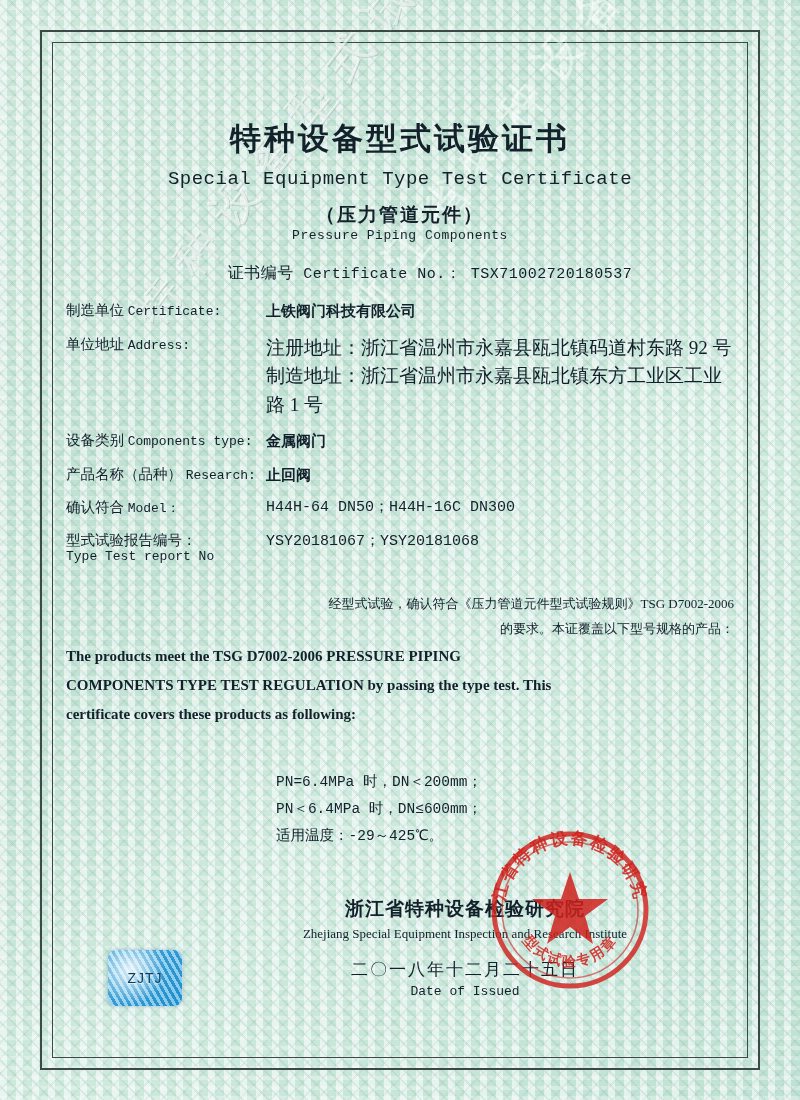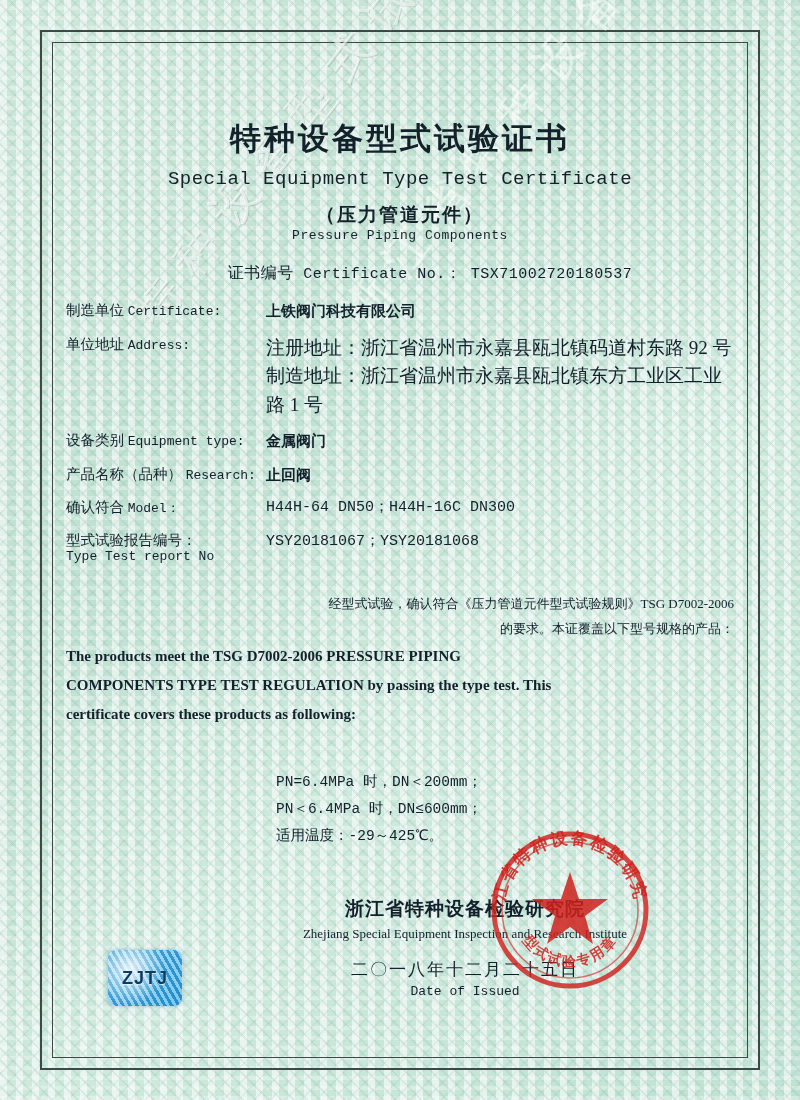--- a/index.html
+++ b/index.html
@@ -120,21 +120,21 @@
     position:absolute;left:108px;top:950px;width:74px;height:56px;z-index:6;
     border-radius:8px;
     background:
       radial-gradient(circle at 30% 35%, rgba(255,255,255,0.85), rgba(255,255,255,0) 55%),
       repeating-linear-gradient(60deg, rgba(0,120,190,0.55) 0px, rgba(0,120,190,0.55) 3px, rgba(180,230,255,0.5) 3px, rgba(180,230,255,0.5) 6px),
       linear-gradient(135deg,#9fd8f0,#4aa7d8);
     box-shadow:0 0 4px rgba(0,80,140,0.35);
     display:flex;align-items:center;justify-content:center;
   }
   .holo span{
-    font-family:"Liberation Sans", sans-serif;font-weight:bold;font-size:18px;
+    font-family:"Liberation Sans", sans-serif;font-weight:normal;font-size:14px;
     color:#0b3d63;letter-spacing:1px;text-shadow:0 1px 1px rgba(255,255,255,0.7);text-align:center;
   }
 </style>
 </head>
 <body>
 
 <div id="cert">
 
   <div class="frame-outer"></div>
   <div class="frame-inner"></div>
@@ -172,21 +172,21 @@
         </div>
         <div class="value">
           <span class="small">注册地址：浙江省温州市永嘉县瓯北镇码道村东路 92 号</span>
           <span class="small">制造地址：浙江省温州市永嘉县瓯北镇东方工业区工业路 1 号</span>
         </div>
       </div>
 
       <div class="row">
         <div class="label">
           <span>设备类别</span>
-          <span class="en">Equipment type:</span>
+          <span class="en">Components type:</span>
         </div>
         <div class="value">金属阀门</div>
       </div>
 
       <div class="row">
         <div class="label">
           <span>产品名称（品种）</span>
           <span class="en">Research:</span>
         </div>
         <div class="value">止回阀</div>

